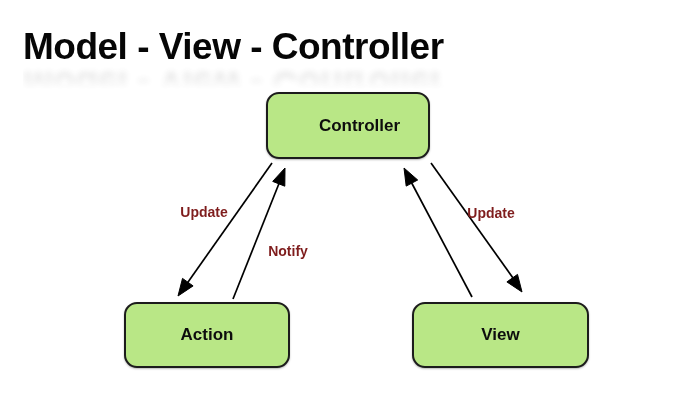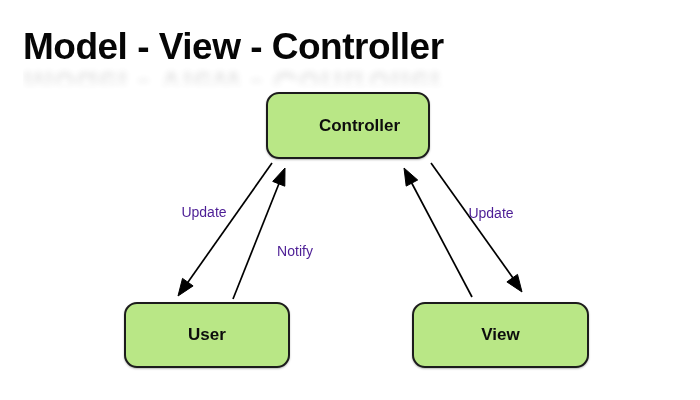--- a/index.html
+++ b/index.html
@@ -71,26 +71,26 @@
     fill: var(--arrow, #000000);
     stroke: var(--arrow, #000000);
     stroke-width: 1;
     stroke-linejoin: miter;
   }
   
   .edge-label {
     position: absolute;
     transform: translate(-50%, -50%);
     font-size: 14px;
-    font-weight: normal;
-    color: #4c1d95;
+    font-weight: bold;
+    color: #7f1d1d;
     white-space: nowrap;
   }
   .edge-label.update-left  { left: 204px; top: 212px; }
-  .edge-label.notify       { left: 288px; top: 251px; margin-left: 7px; }
+  .edge-label.notify       { left: 288px; top: 251px; }
   .edge-label.user-action  { left: 406px; top: 241px; }
   .edge-label.update-right { left: 491px; top: 213px; }
 </style>
 </head>
 <body>
 
 <div class="canvas">
 
   <div class="title-area">
     <div class="title">Model - View - Controller</div>
@@ -117,21 +117,21 @@
     <g>
       <line x1="431" y1="163" x2="518" y2="285"></line>
       <polygon points="522,292 506.9,281.9 517.5,274.4"></polygon>
     </g>
   </svg>
 
   <div class="node controller">
     <span>Controller</span>
   </div>
   <div class="node model">
-    <span>User</span>
+    <span>Action</span>
   </div>
   <div class="node view">
     <span>View</span>
   </div>
 
   <div class="edge-label update-left">Update</div>
   <div class="edge-label notify">Notify</div>
   <div class="edge-label update-right">Update</div>
 
 </div>

